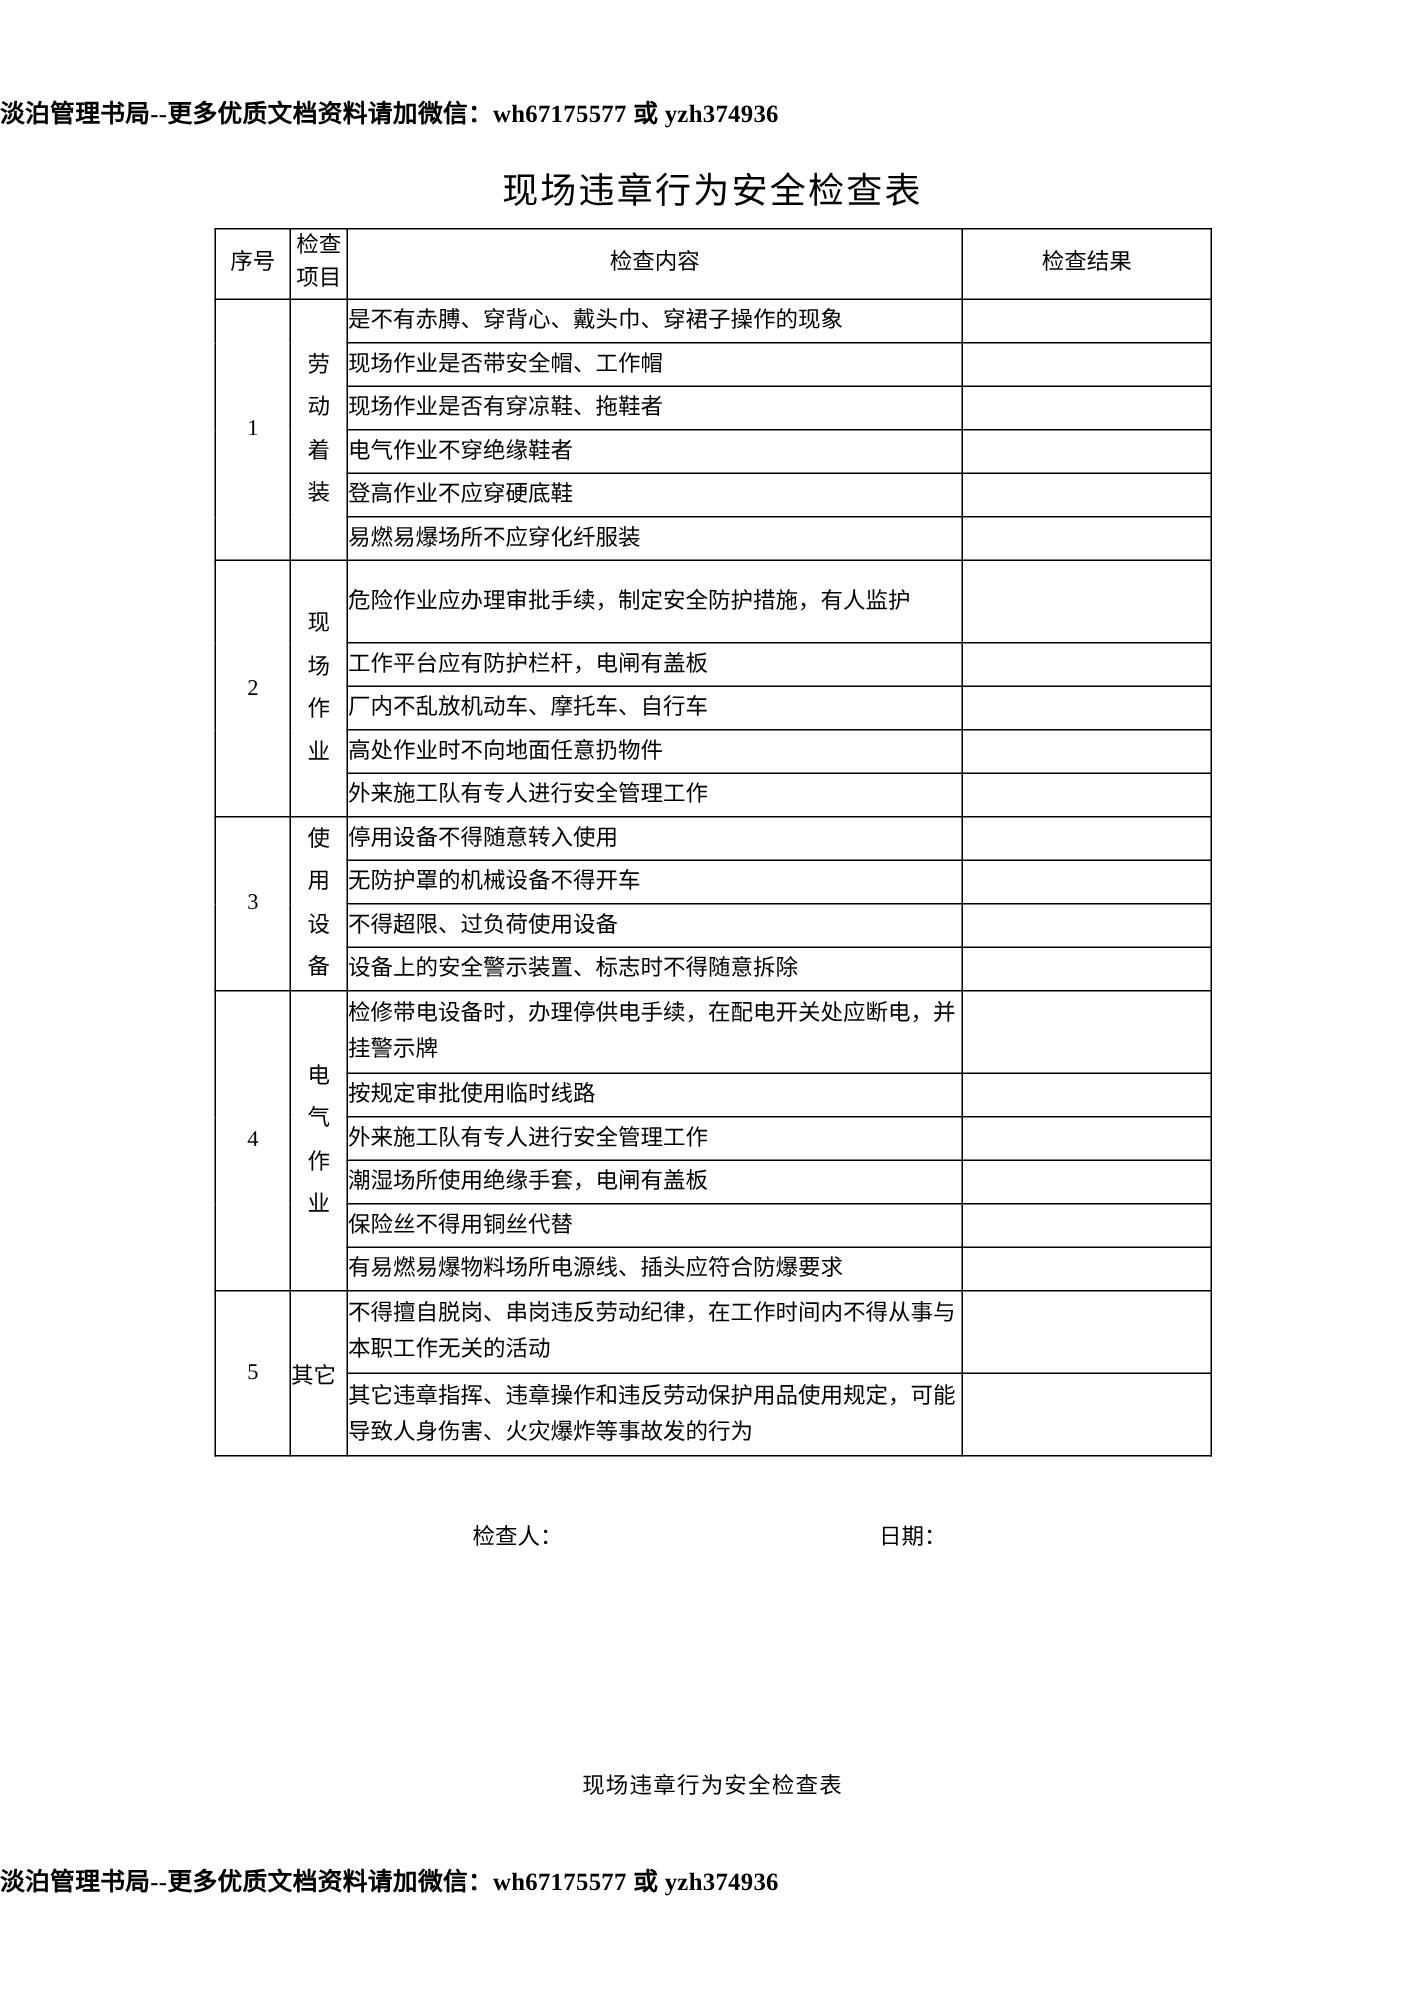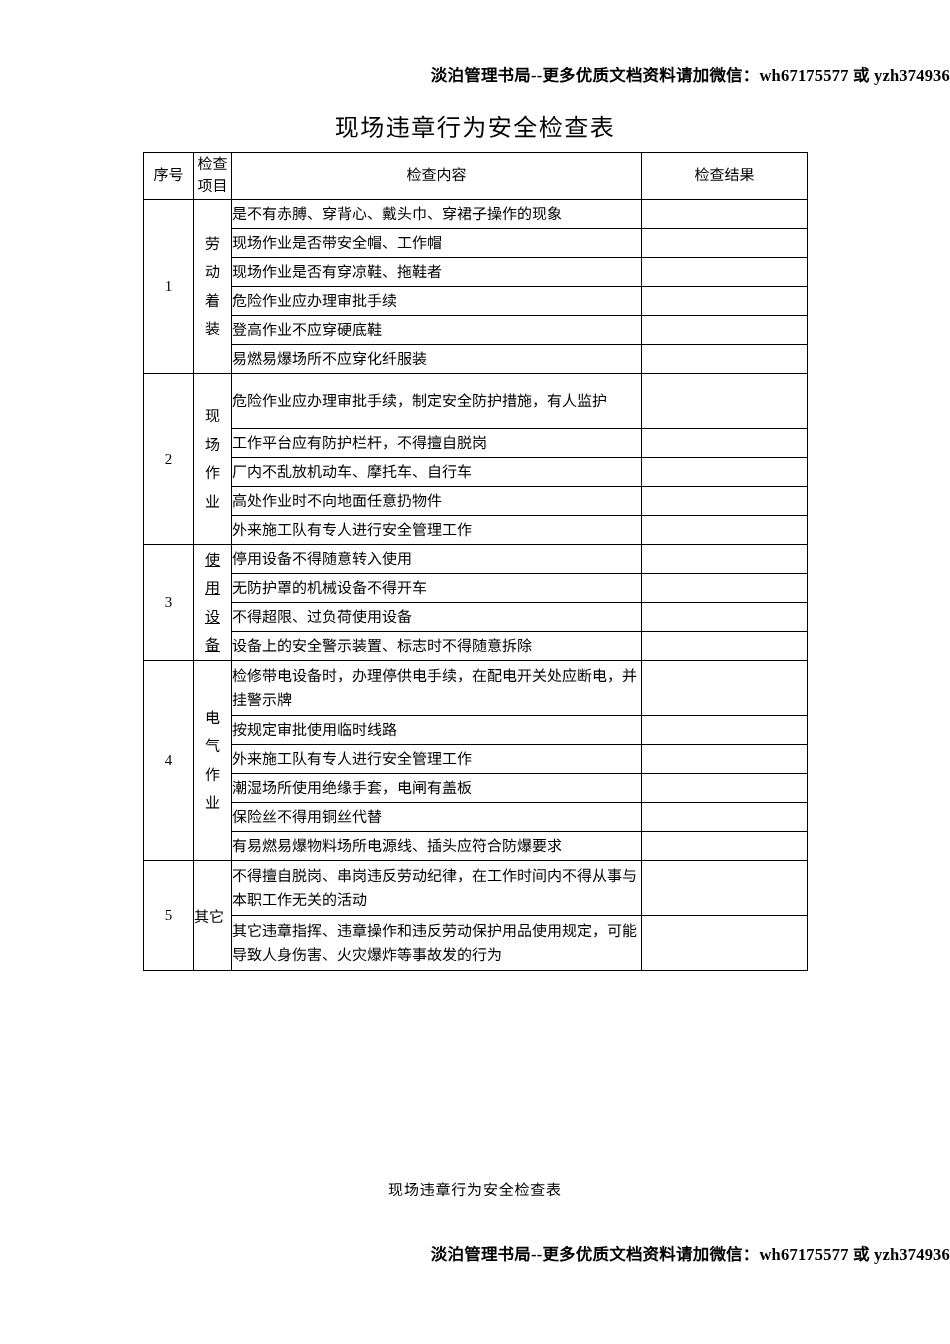--- a/index.html
+++ b/index.html
@@ -21,21 +21,21 @@
     width: 950px;
     height: 1344px;
     box-sizing: border-box;
   }
 
   
   .promo-line {
     position: absolute;
     left: 0;
     width: 950px;
-    text-align: right;
+    text-align: left;
     font-size: 16.5px;
     font-weight: bold;
     letter-spacing: 0.2px;
     white-space: nowrap;
   }
   .promo-top { top: 62px; }
   .promo-bottom { top: 1241px; }
 
   
   .doc-title {
@@ -203,59 +203,59 @@
           </tr>
           <tr>
             <td class="content-cell">现场作业是否带安全帽、工作帽</td>
             <td class="result-cell"></td>
           </tr>
           <tr>
             <td class="content-cell">现场作业是否有穿凉鞋、拖鞋者</td>
             <td class="result-cell"></td>
           </tr>
           <tr>
-            <td class="content-cell">危险作业应办理审批手续</td>
+            <td class="content-cell">电气作业不穿绝缘鞋者</td>
             <td class="result-cell"></td>
           </tr>
           <tr>
             <td class="content-cell">登高作业不应穿硬底鞋</td>
             <td class="result-cell"></td>
           </tr>
           <tr>
             <td class="content-cell">易燃易爆场所不应穿化纤服装</td>
             <td class="result-cell"></td>
           </tr>
           <tr>
             <td class="no-cell" rowspan="5">2</td>
             <td class="item-cell" rowspan="5">
               <span class="vert-label" style="white-space: normal; width: 17px; margin: 0px auto; word-break: break-all; text-align: center;">现场作业</span>
             </td>
             <td class="content-cell two-line">危险作业应办理审批手续，制定安全防护措施，有人监护</td>
             <td class="result-cell two-line"></td>
           </tr>
           <tr>
-            <td class="content-cell">工作平台应有防护栏杆，不得擅自脱岗</td>
+            <td class="content-cell">工作平台应有防护栏杆，电闸有盖板</td>
             <td class="result-cell"></td>
           </tr>
           <tr>
             <td class="content-cell">厂内不乱放机动车、摩托车、自行车</td>
             <td class="result-cell"></td>
           </tr>
           <tr>
             <td class="content-cell">高处作业时不向地面任意扔物件</td>
             <td class="result-cell"></td>
           </tr>
           <tr>
             <td class="content-cell">外来施工队有专人进行安全管理工作</td>
             <td class="result-cell"></td>
           </tr>
           <tr>
             <td class="no-cell" rowspan="4">3</td>
             <td class="item-cell" rowspan="4">
-              <span class="vert-label" style="white-space: normal; width: 17px; margin: 0px auto; word-break: break-all; text-decoration: underline;">使用设备</span>
+              <span class="vert-label" style="white-space: normal; width: 17px; margin: 0px auto; word-break: break-all;">使用设备</span>
             </td>
             <td class="content-cell">停用设备不得随意转入使用</td>
             <td class="result-cell"></td>
           </tr>
           <tr>
             <td class="content-cell">无防护罩的机械设备不得开车</td>
             <td class="result-cell"></td>
           </tr>
           <tr>
             <td class="content-cell">不得超限、过负荷使用设备</td>
@@ -302,18 +302,22 @@
             <td class="result-cell two-line"></td>
           </tr>
           <tr>
             <td class="content-cell two-line">其它违章指挥、违章操作和违反劳动保护用品使用规定，可能导致人身伤害、火灾爆炸等事故发的行为</td>
             <td class="result-cell two-line"></td>
           </tr>
         </tbody>
     </table>
   </div>
 
+  <div class="sign-row">
+    <span class="sign-inspector">检查人：</span>
+    <span class="sign-date">日期：</span>
+  </div>
 
   <div class="footer-title">现场违章行为安全检查表</div>
 
   <div class="promo-line promo-bottom">淡泊管理书局--更多优质文档资料请加微信：wh67175577 或 yzh374936</div>
 
 </div>
 
 </body></html>

